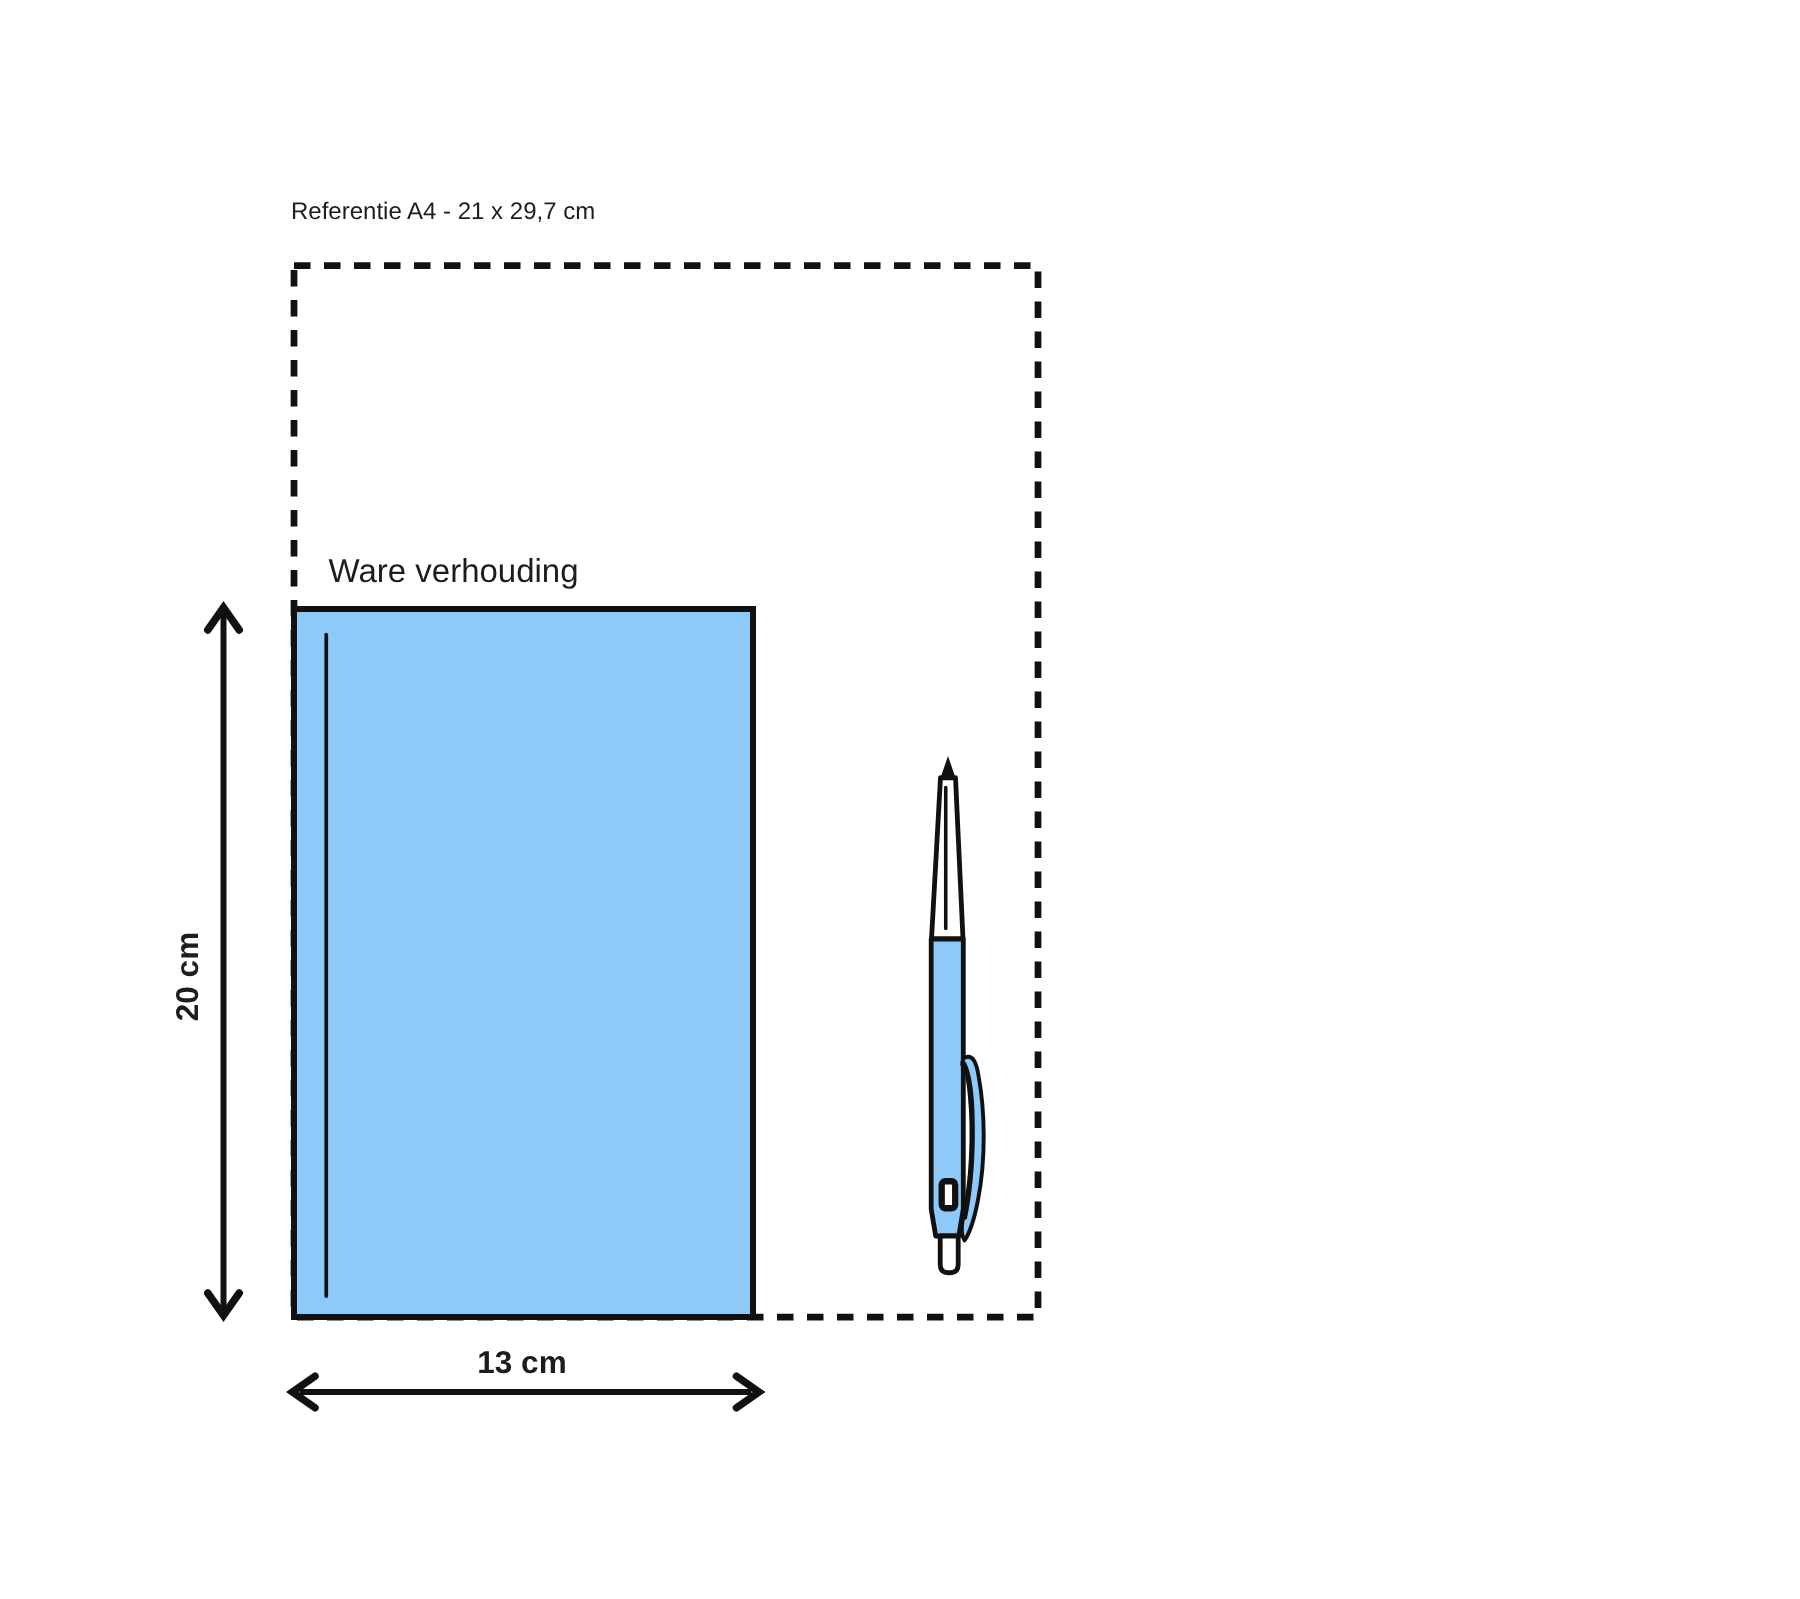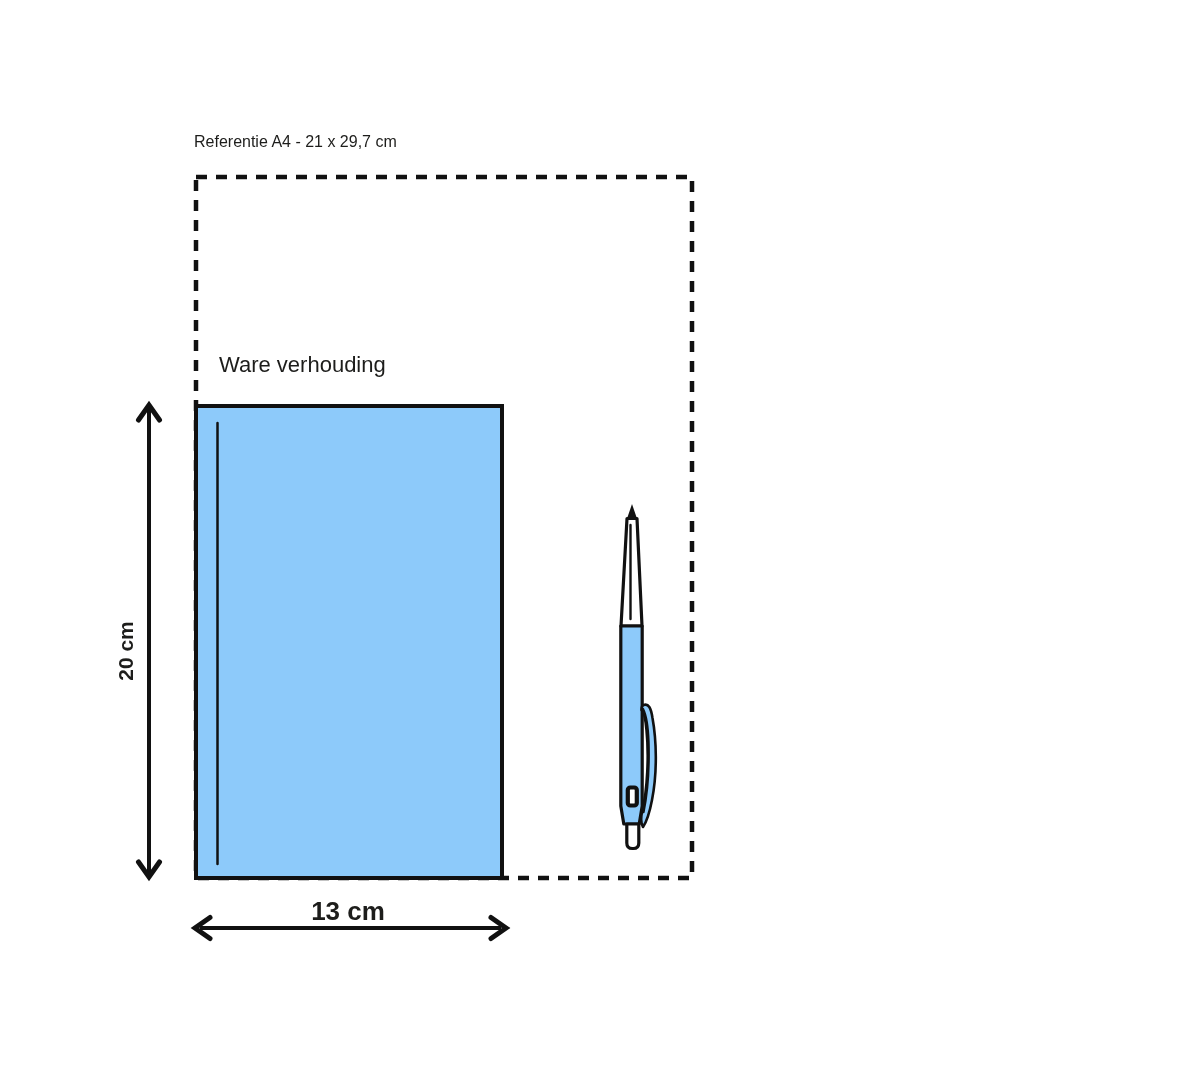--- a/index.html
+++ b/index.html
@@ -27,40 +27,40 @@
     line-height: 1.2;
   }
   .label-title {
     left: 194px;
     top: 132px;
     font-size: 16px;
     font-weight: 400;
   }
   .label-scale {
     left: 219px;
-    top: 352px;
+    top: 368px;
     font-size: 22px;
     font-weight: 400;
   }
   .label-height {
     left: 87px;
     top: 637px;
     width: 80px;
     height: 28px;
     font-size: 21px;
     font-weight: 700;
     text-align: center;
     transform: rotate(-90deg);
     transform-origin: center center;
   }
   .label-width {
     left: 278px;
     top: 896px;
     width: 140px;
-    font-size: 26px;
+    font-size: 21px;
     font-weight: 700;
     text-align: center;
   }
 </style>
 </head>
 <body>
 
 <div class="canvas">
 
   <svg class="diagram-svg" width="1200" height="1066" viewBox="0 0 1200 1066">

